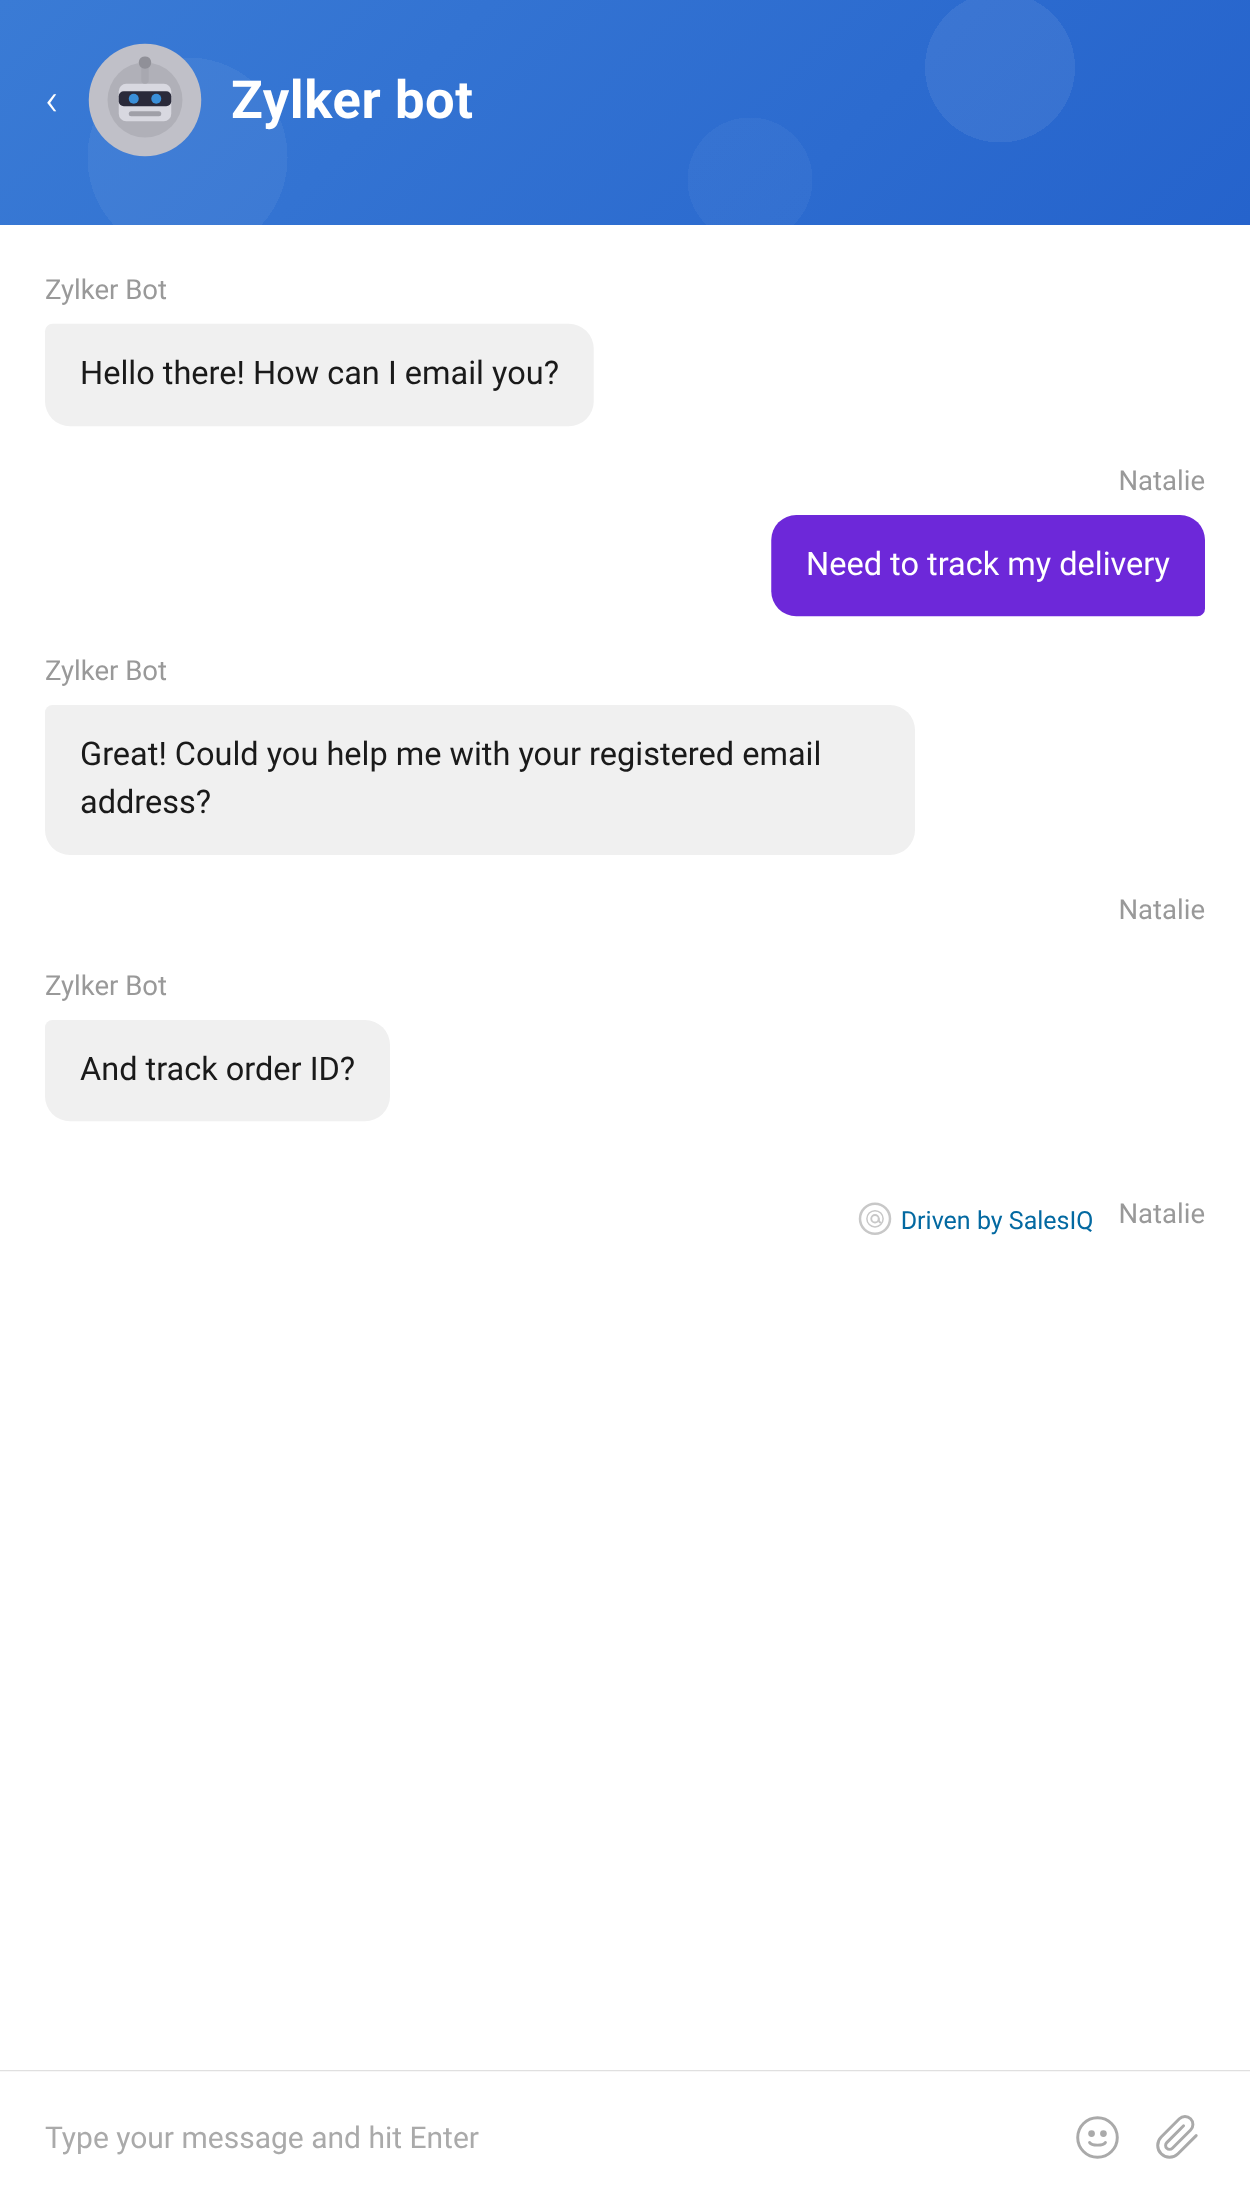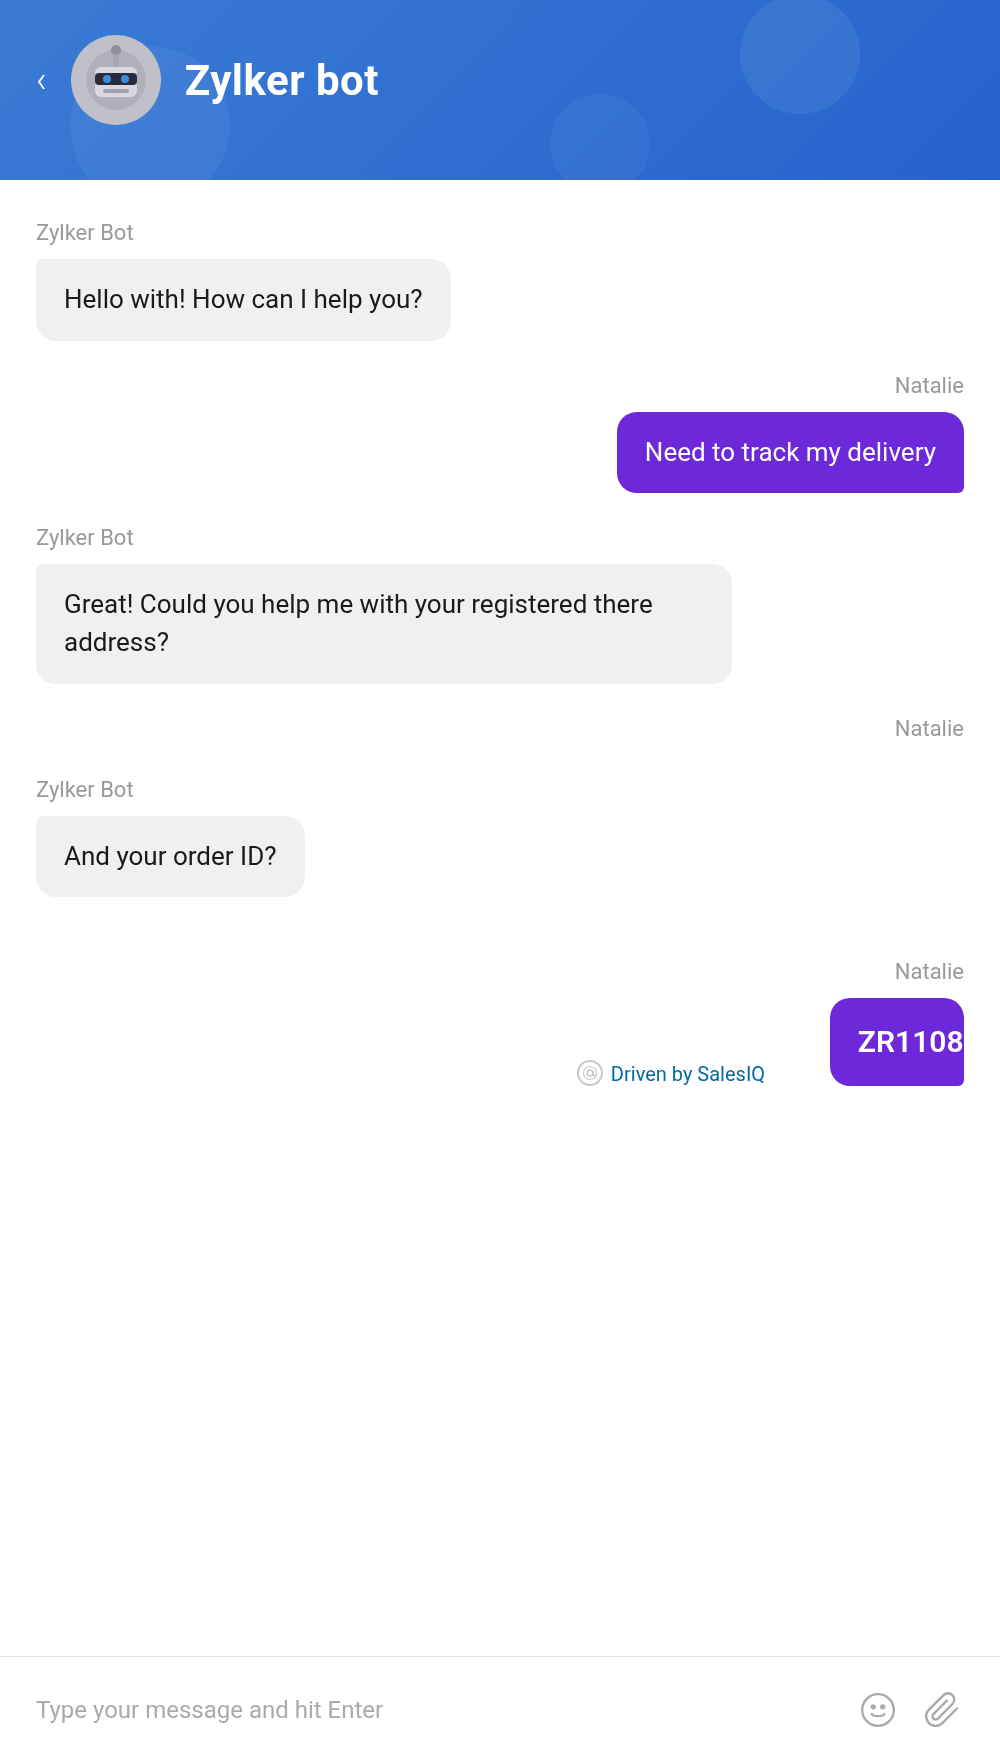--- a/index.html
+++ b/index.html
@@ -242,56 +242,55 @@
       </svg>
     </div>
   </div>
   <h1 class="header-title">Zylker bot</h1>
 </div>
 
 <div class="chat-area">
 
   <div class="message-group bot">
     <span class="sender-label">Zylker Bot</span>
-    <div class="message-bubble bot-bubble">Hello with! How can I help you?</div>
+    <div class="message-bubble bot-bubble">Hello there! How can I email you?</div>
   </div>
 
   <div class="message-group user">
     <span class="sender-label">Natalie</span>
     <div class="message-bubble user-bubble">Need to track my delivery</div>
   </div>
 
   <div class="message-group bot">
     <span class="sender-label">Zylker Bot</span>
-    <div class="message-bubble bot-bubble">Great! Could you help me with your registered there address?</div>
+    <div class="message-bubble bot-bubble">Great! Could you help me with your registered email address?</div>
   </div>
 
   <div class="message-group user">
     <span class="sender-label">Natalie</span>
   </div>
 
   <div class="message-group bot">
     <span class="sender-label">Zylker Bot</span>
-    <div class="message-bubble bot-bubble">And your order ID?</div>
+    <div class="message-bubble bot-bubble">And track order ID?</div>
   </div>
 
   <div class="watermark-row">
     <div class="driven-by-text">
       <div class="salesiq-logo-circle">
         <svg width="16" height="16" viewBox="0 0 16 16" fill="none" xmlns="http://www.w3.org/2000/svg">
           <circle cx="8" cy="8" r="3" stroke="#c8c8c8" stroke-width="1.5"></circle>
           <path d="M11 8c0 2 .5 3 1.5 3" stroke="#c8c8c8" stroke-width="1.5" stroke-linecap="round"></path>
           <circle cx="8" cy="8" r="6.5" stroke="#c8c8c8" stroke-width="1.2"></circle>
         </svg>
       </div>
       <span>Driven by SalesIQ</span>
     </div>
     <div class="message-group user" style="align-items:flex-end; gap:10px;">
       <span class="sender-label">Natalie</span>
-      <div class="message-bubble user-bubble" style="font-size:30px; font-weight:600;">ZR11080</div>
     </div>
   </div>
 
 </div>
 
 <div class="chat-footer">
   <div class="footer-left">
     <span class="input-placeholder">Type your message and hit Enter</span>
   </div>
   <div class="footer-icons">

